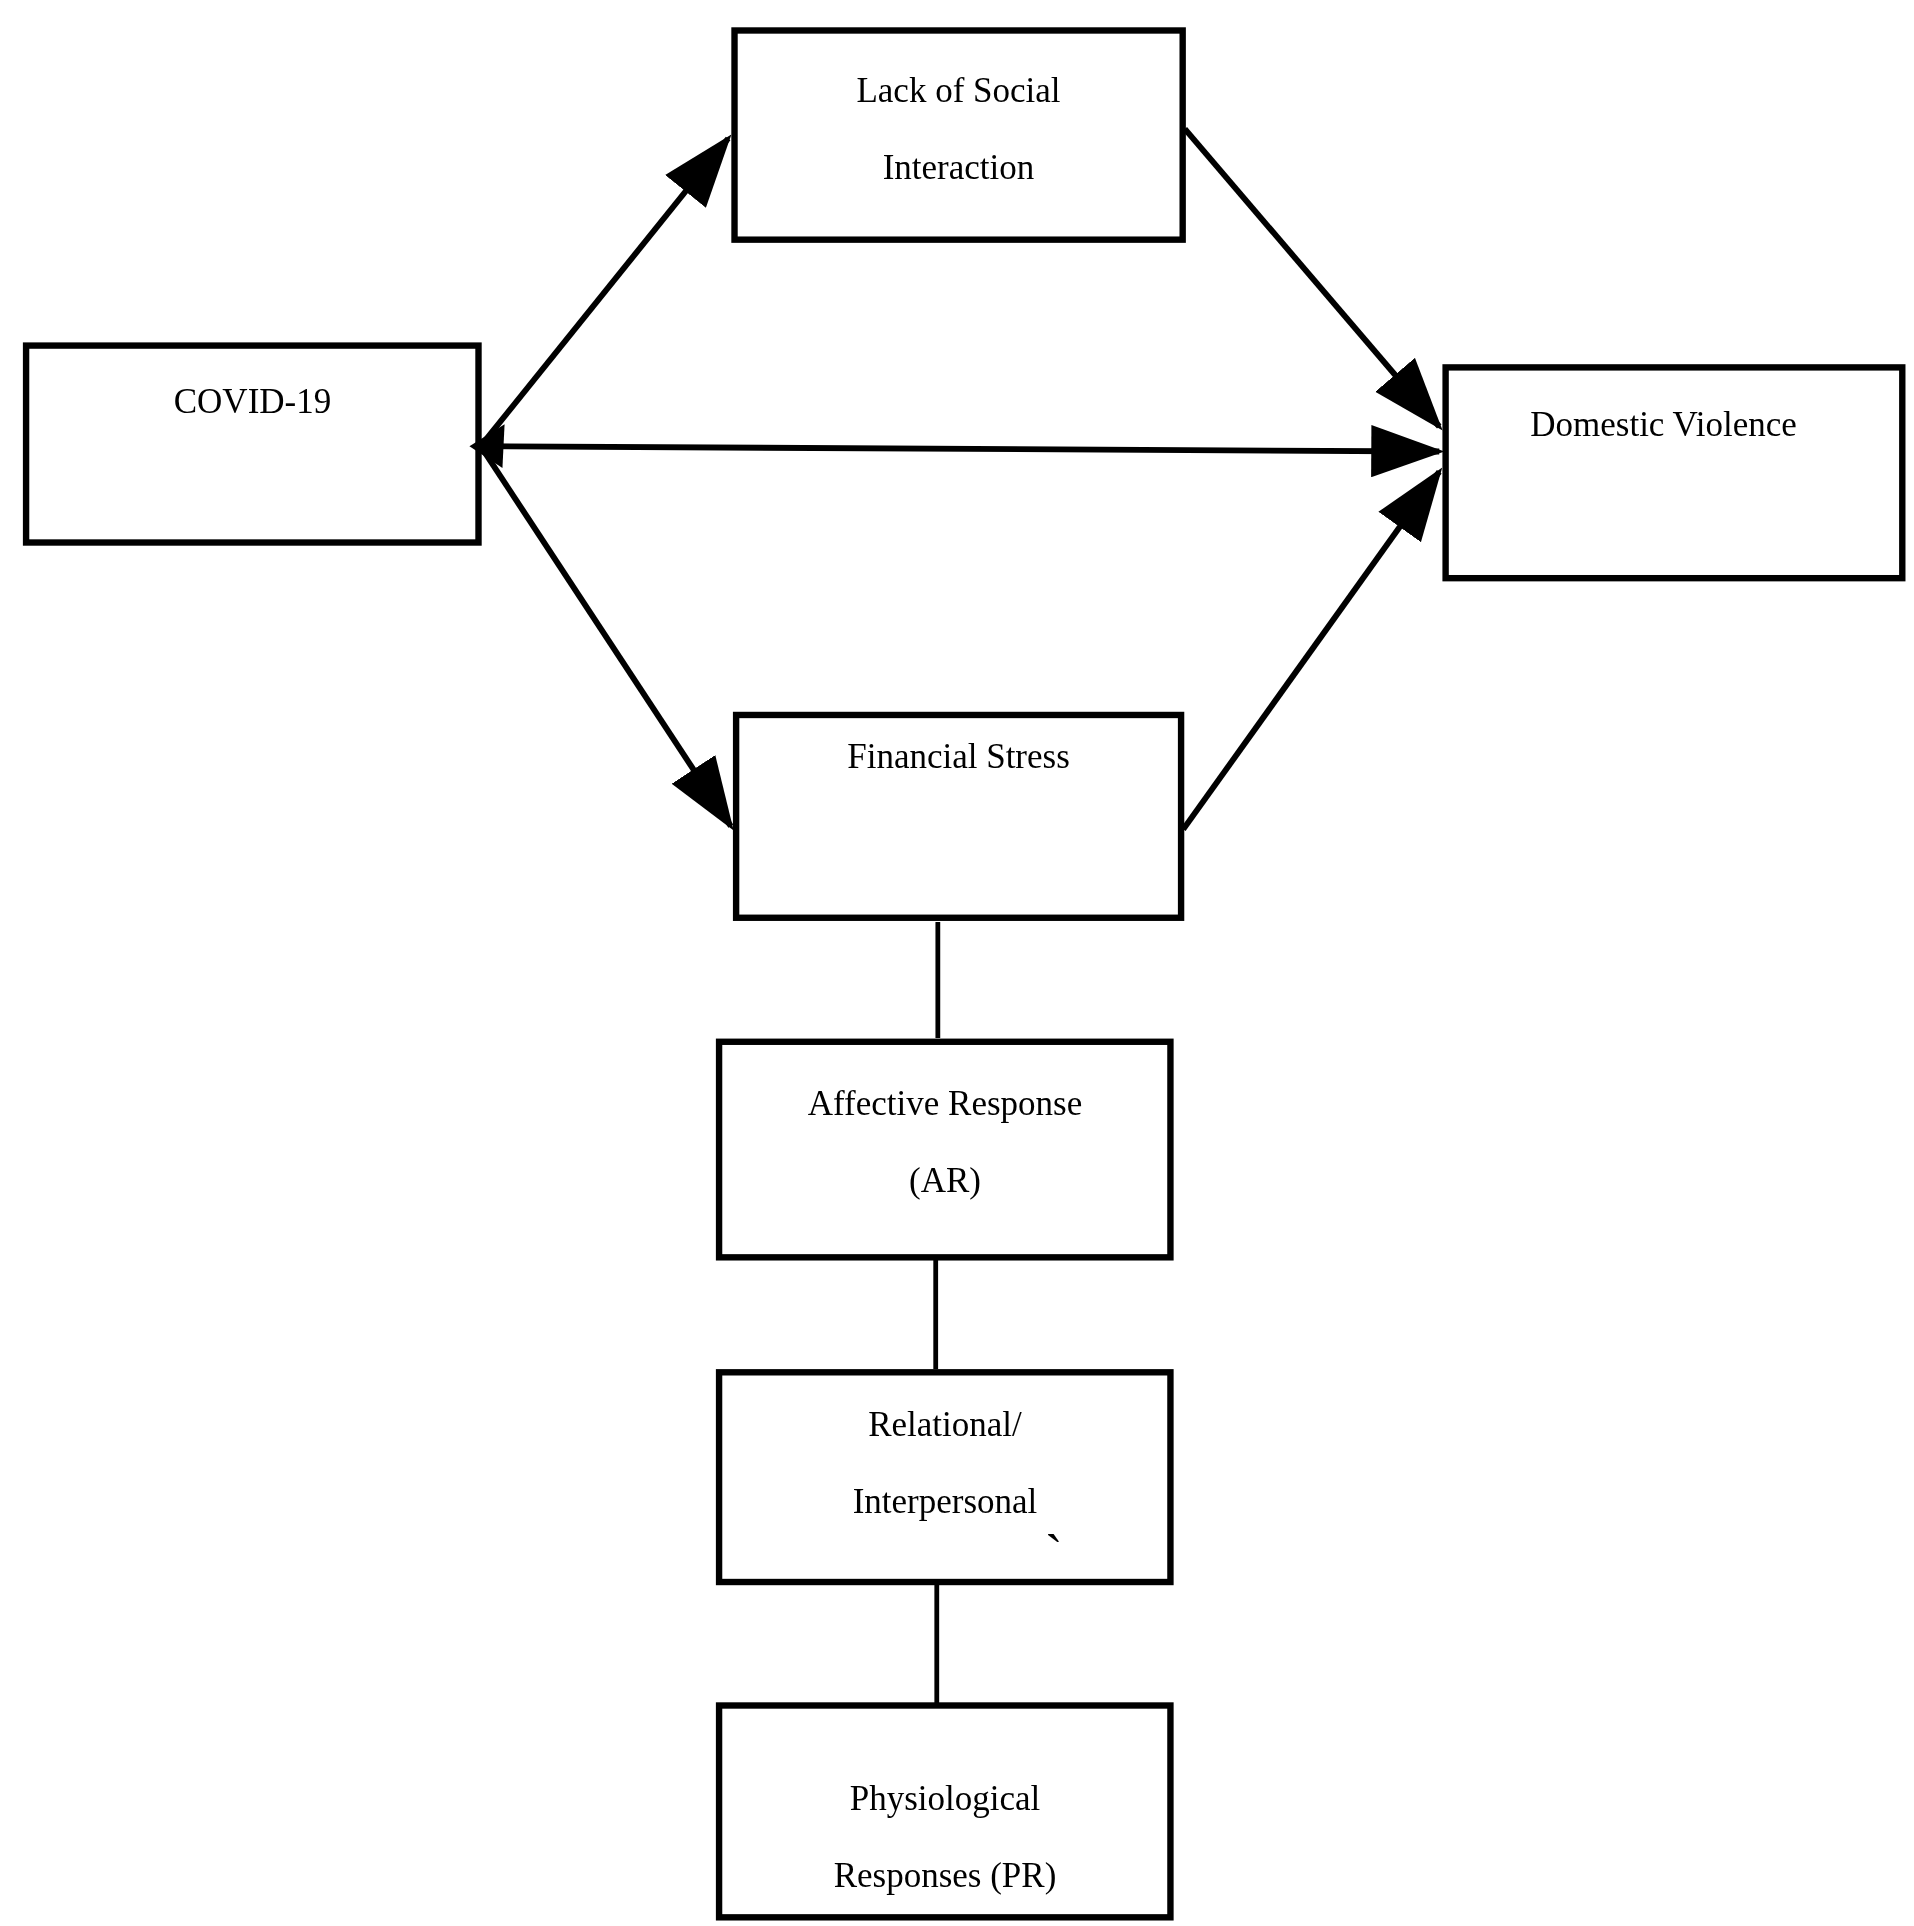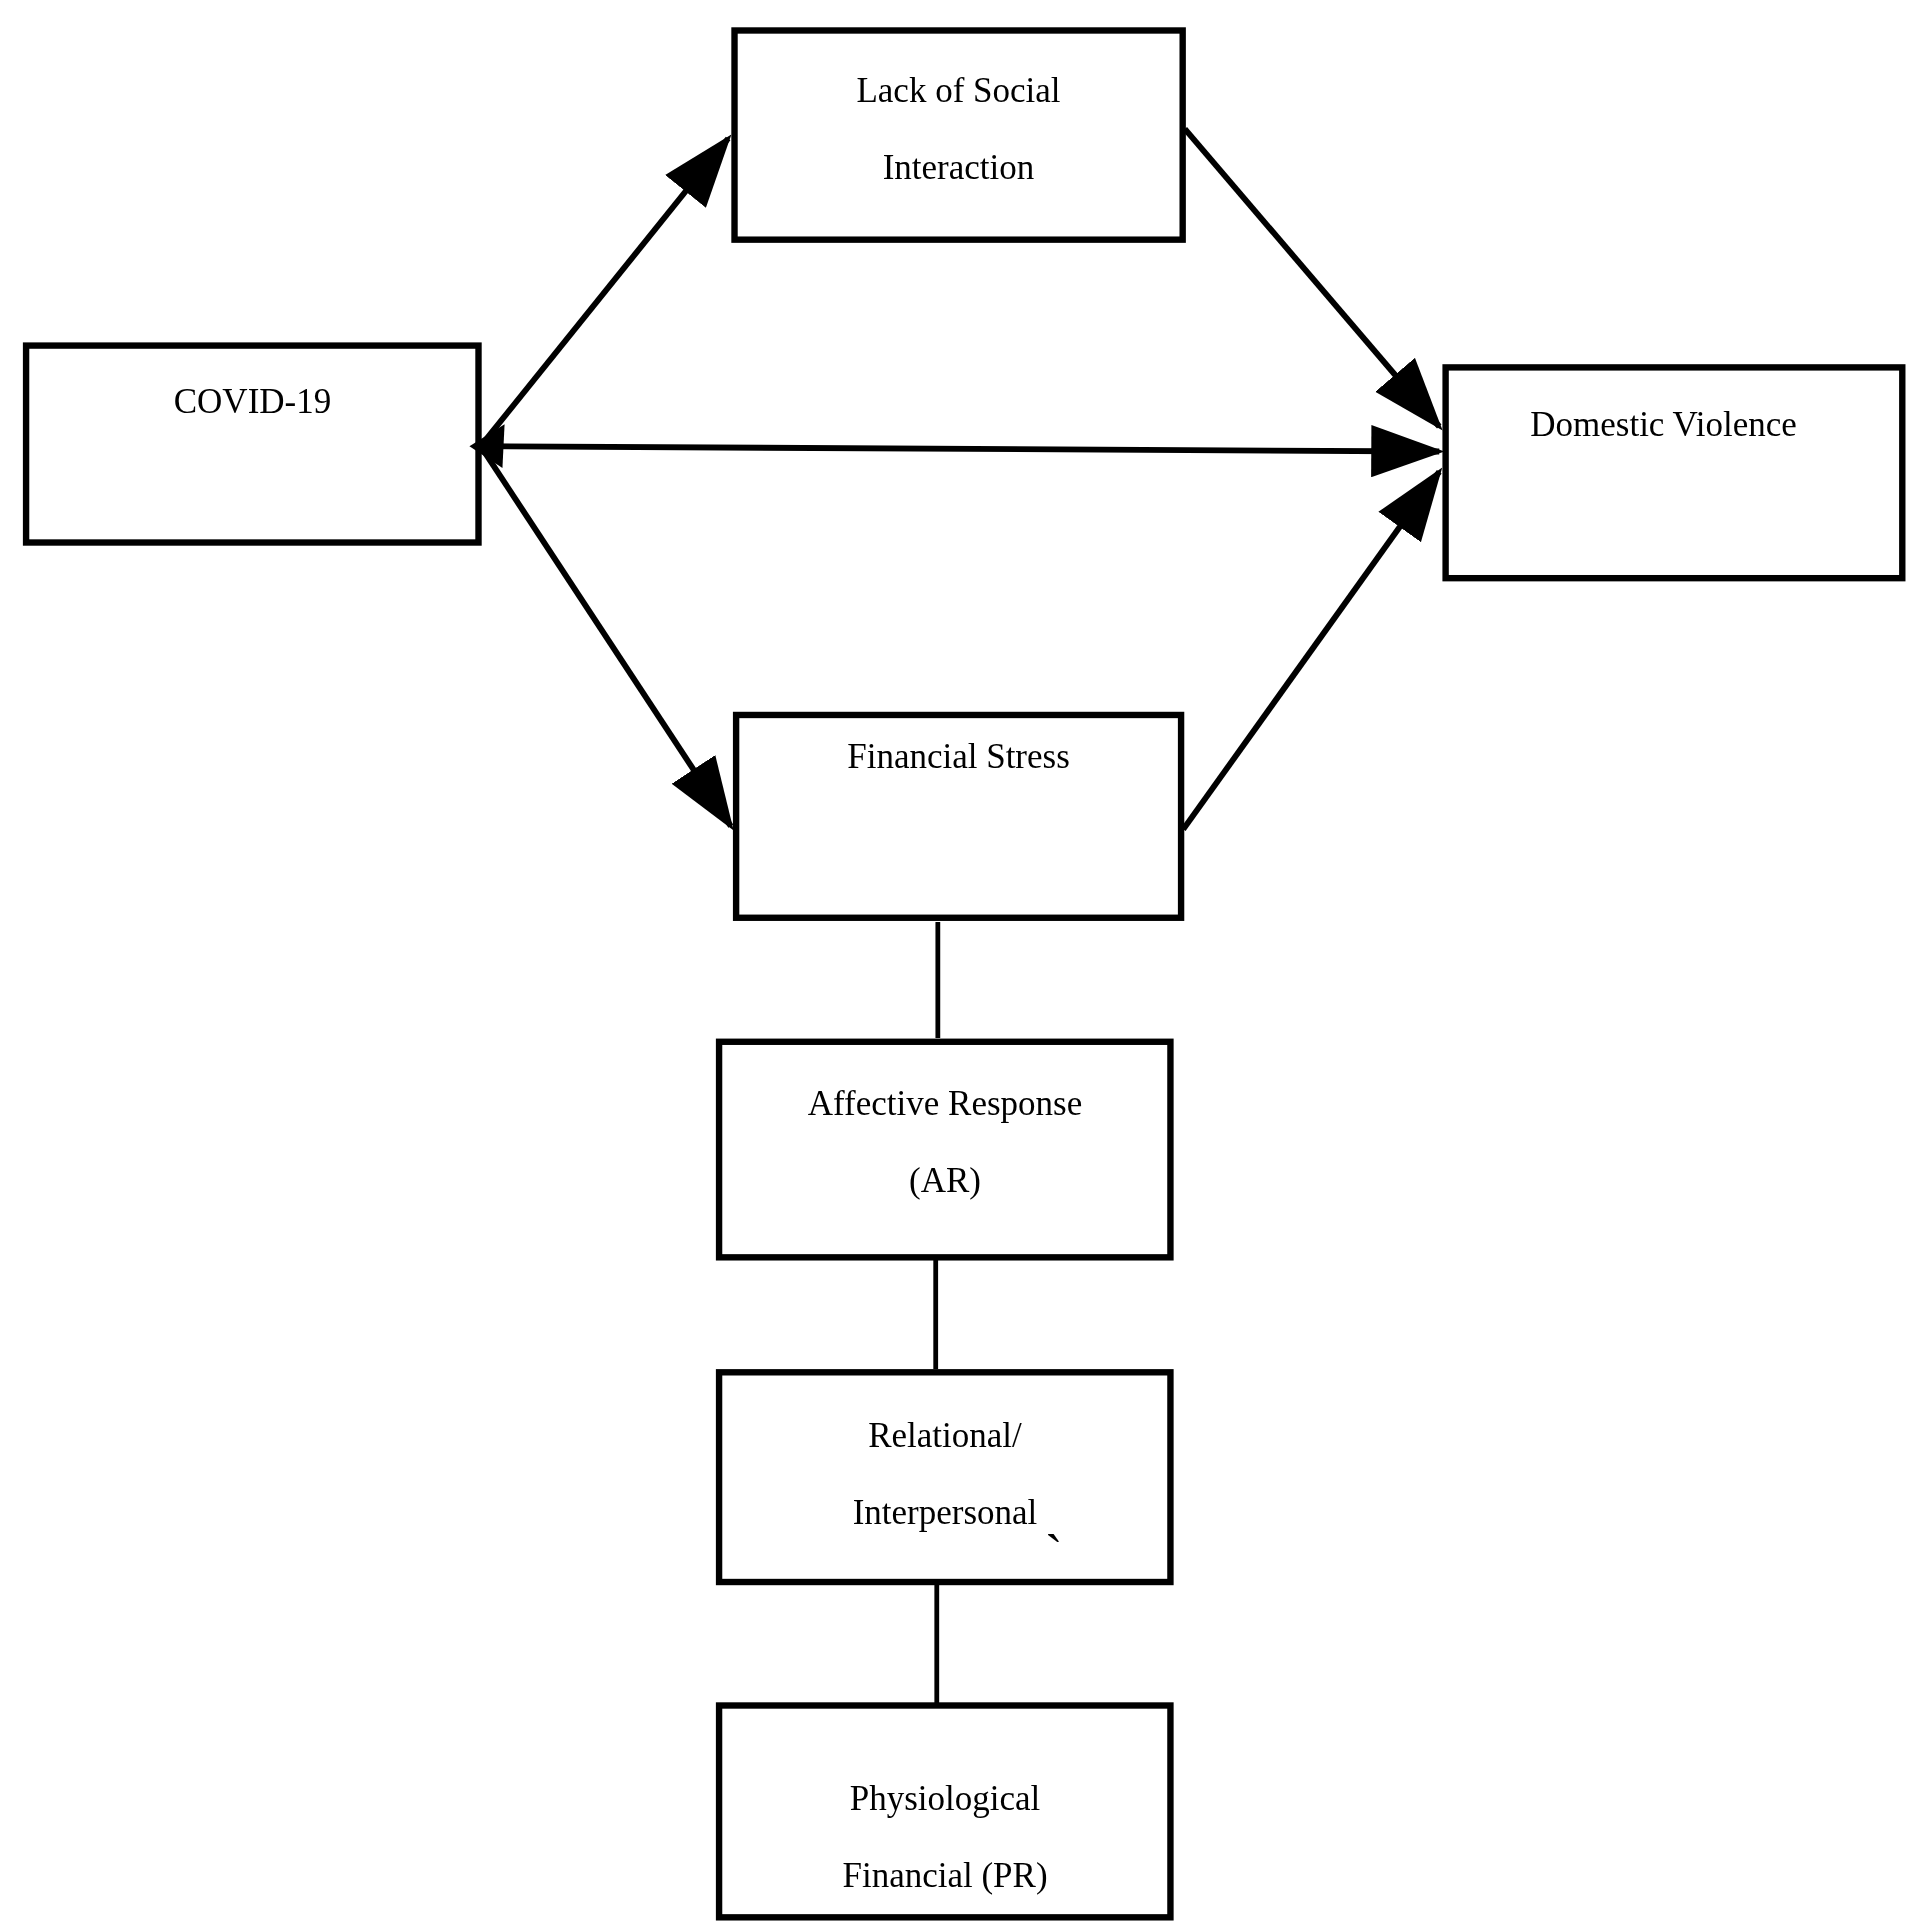--- a/index.html
+++ b/index.html
@@ -30,21 +30,21 @@
     font-size: 35px;
     line-height: 77px;
     white-space: nowrap;
   }
   .node-label span { display: block; }
   .lbl-covid        { left: 23px;   top: 342px;  width: 459px;  padding-top: 21px; }
   .lbl-lack-social  { left: 731px; top: 27px;   width: 455px;  padding-top: 24.5px; }
   .lbl-domestic     { left: 1443px; top: 364px;  width: 441px;  padding-top: 22px; }
   .lbl-financial    { left: 733px; top: 692px; width: 451px;  padding-top: 25.6px; }
   .lbl-affective    { left: 716px; top: 1039px; width: 458px;  padding-top: 25.6px; }
-  .lbl-relational   { left: 716px; top: 1369px; width: 458px;  padding-top: 28px; }
+  .lbl-relational   { left: 716px; top: 1369px; width: 458px;  padding-top: 17px; }
   .lbl-physio       { left: 716px; top: 1703px; width: 458px;  padding-top: 24.5px; margin-top: 32px; }
   .stray-mark {
     position: absolute;
     left: 1045px;
     top: 1527px;
     font-size: 53px;
     line-height: 53px;
   }
 </style>
 </head>
@@ -107,19 +107,19 @@
     <span>(AR)</span>
   </div>
 
   <div class="node-label lbl-relational">
     <span>Relational/</span>
     <span>Interpersonal</span>
   </div>
 
   <div class="node-label lbl-physio">
     <span>Physiological</span>
-    <span>Financial (PR)</span>
+    <span>Responses (PR)</span>
   </div>
 
   <span class="stray-mark">`</span>
 
 </div>
 
 
 </body></html>

